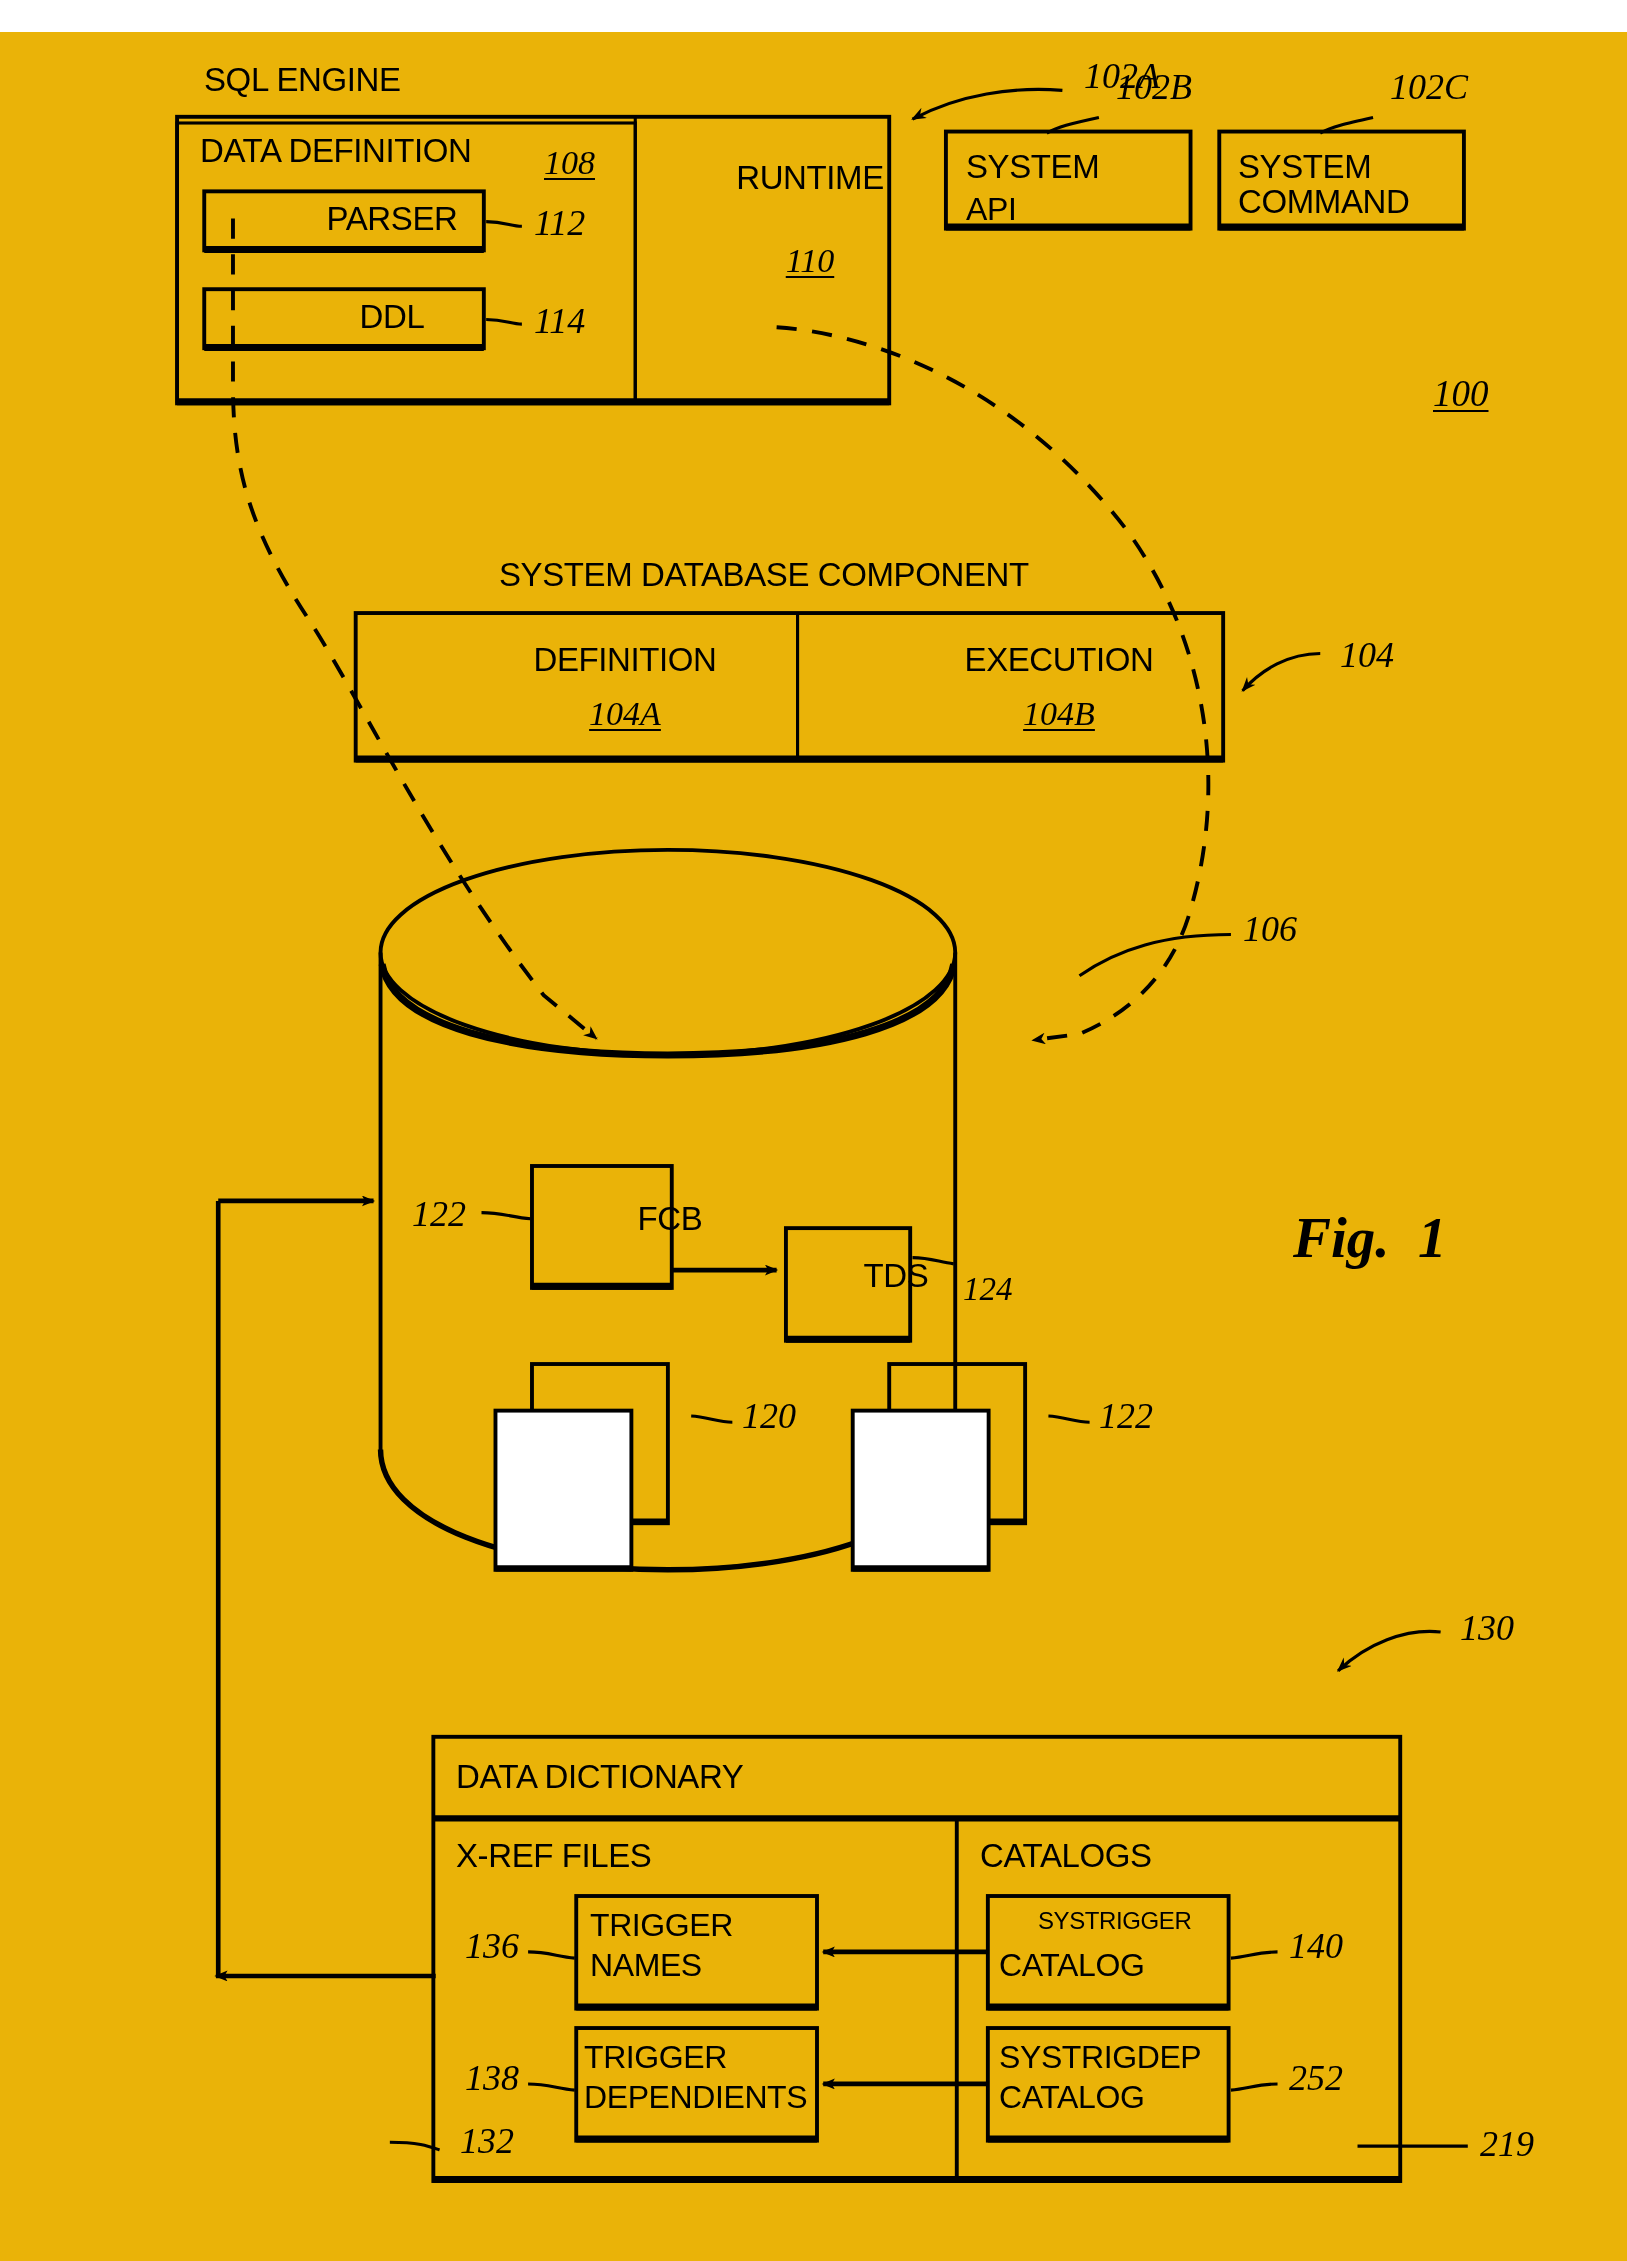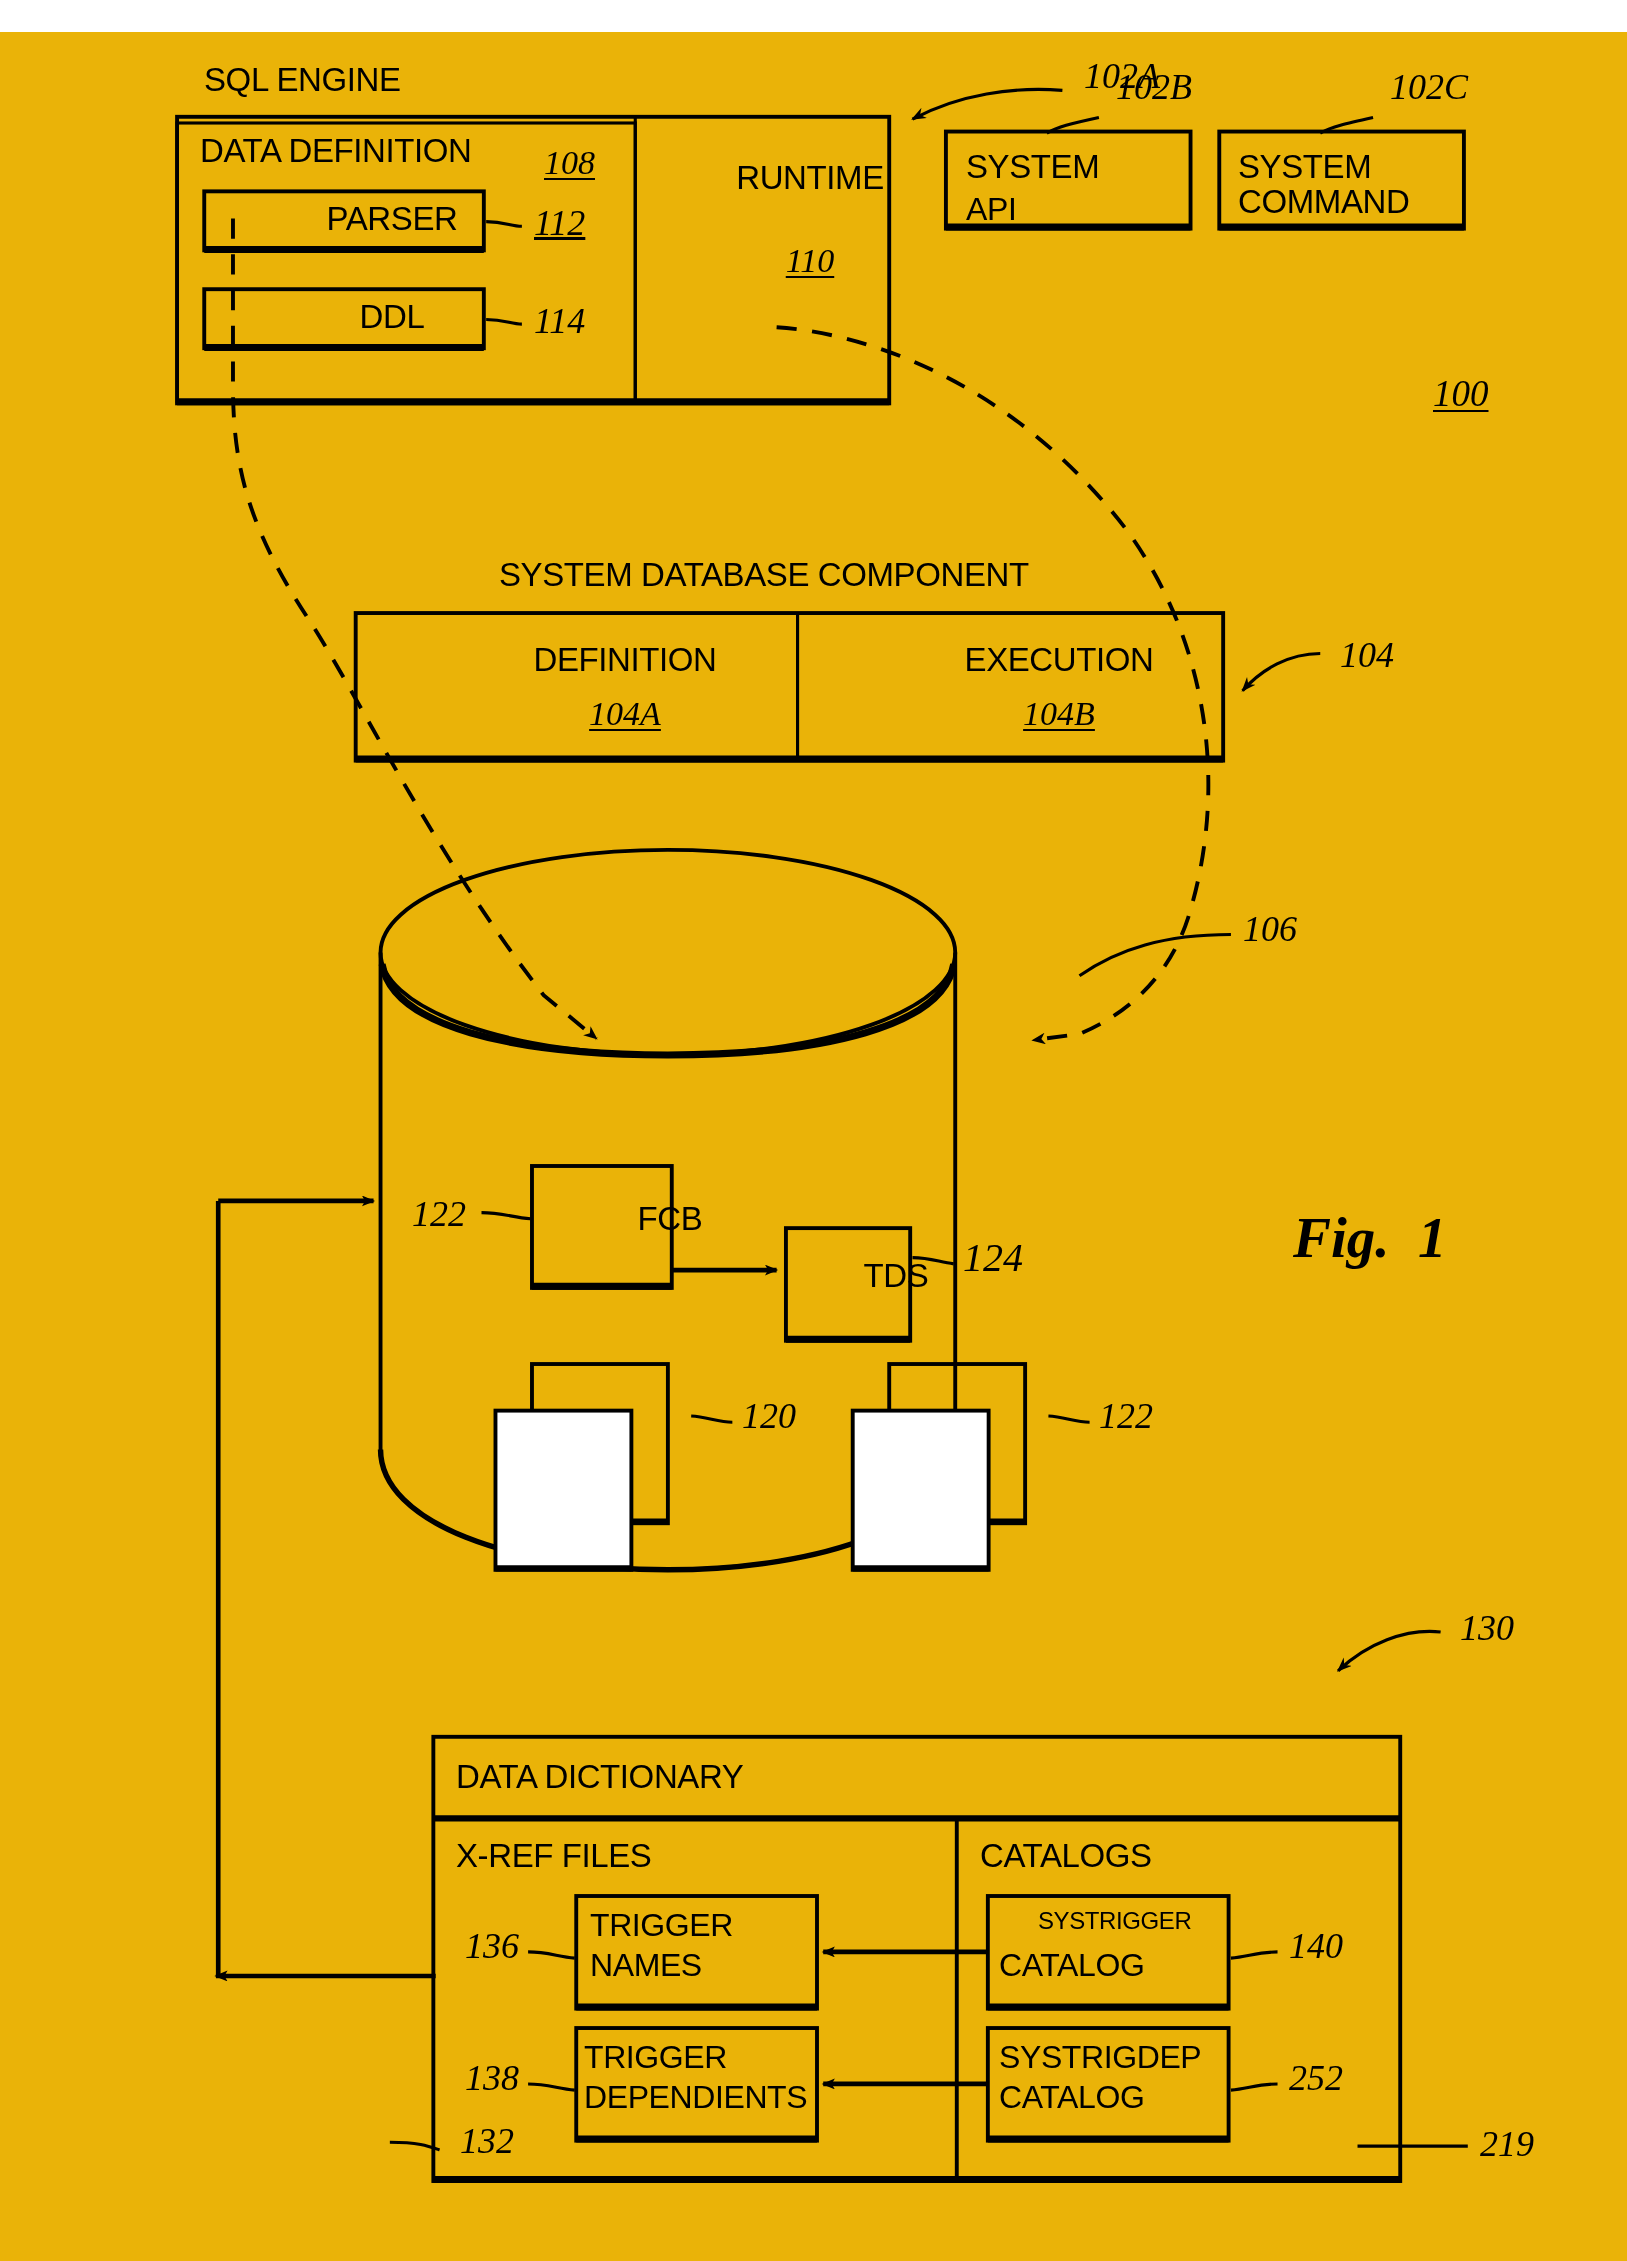--- a/index.html
+++ b/index.html
@@ -234,21 +234,21 @@
     <line x1="1270" y1="2642" x2="1060" y2="2642" stroke="#000" stroke-width="6" marker-end="url(#ah-solid-lg)"></line>
   </svg>
 
   <div class="lbl txt" style="left:204px; top:29.5px; font-size:33px;">SQL ENGINE</div>
   <div class="lbl ref" style="left:1084px; top:25px; font-size:36px;">102A</div>
 
   <div class="lbl txt" style="left:200px; top:101px; font-size:33px;">DATA DEFINITION</div>
   <div class="lbl ref ref-u" style="left:544px; top:113px; font-size:34px;">108</div>
 
   <div class="lbl txt center" style="left:204px; top:169px; width:280px; font-size:33px;">PARSER</div>
-  <div class="lbl ref" style="left:534px; top:172px; font-size:36px;text-decoration:underline;">112</div>
+  <div class="lbl ref" style="left:534px; top:172px; font-size:36px;">112</div>
 
   <div class="lbl txt center" style="left:204px; top:267px; width:280px; font-size:33px;">DDL</div>
   <div class="lbl ref" style="left:534px; top:270px; font-size:36px;">114</div>
 
   <div class="lbl txt center" style="left:635px; top:128px; width:254px; font-size:33px;">RUNTIME</div>
   <div class="lbl ref ref-u center" style="left:635px; top:211px; width:254px; font-size:34px;">110</div>
 
   <div class="lbl txt" style="left:966px; top:117px; font-size:33px;">SYSTEM</div>
   <div class="lbl txt" style="left:966px; top:160px; font-size:32px;">API</div>
   <div class="lbl ref" style="left:1116px; top:36px; font-size:36px;">102B</div>
@@ -267,21 +267,21 @@
 
   <div class="lbl txt center" style="left:798px; top:610px; width:426px; font-size:33px;">EXECUTION</div>
   <div class="lbl ref ref-u center" style="left:798px; top:664px; width:426px; font-size:34px;">104B</div>
 
   <div class="lbl ref" style="left:1243px; top:878px; font-size:36px;">106</div>
 
   <div class="lbl txt center" style="left:552px; top:1169px; width:140px; font-size:33px;">FCB</div>
   <div class="lbl ref" style="left:412px; top:1163px; font-size:36px;">122</div>
 
   <div class="lbl txt center" style="left:786px; top:1226px; width:124px; font-size:33px;">TDS</div>
-  <div class="lbl ref" style="left:963px; top:1204px; font-size:40px;">124</div>
+  <div class="lbl ref" style="left:963px; top:1240px; font-size:33px;">124</div>
 
   <div class="lbl ref" style="left:742px; top:1365px; font-size:36px;">120</div>
   <div class="lbl ref" style="left:1099px; top:1365px; font-size:36px;">122</div>
 
   <div class="lbl figtitle" style="left:1293px; top:1175px; font-size:57px;">Fig.  1</div>
 
   <div class="lbl ref" style="left:1460px; top:1577px; font-size:36px;">130</div>
 
   <div class="lbl txt" style="left:456px; top:1727px; font-size:33px;">DATA DICTIONARY</div>
 

